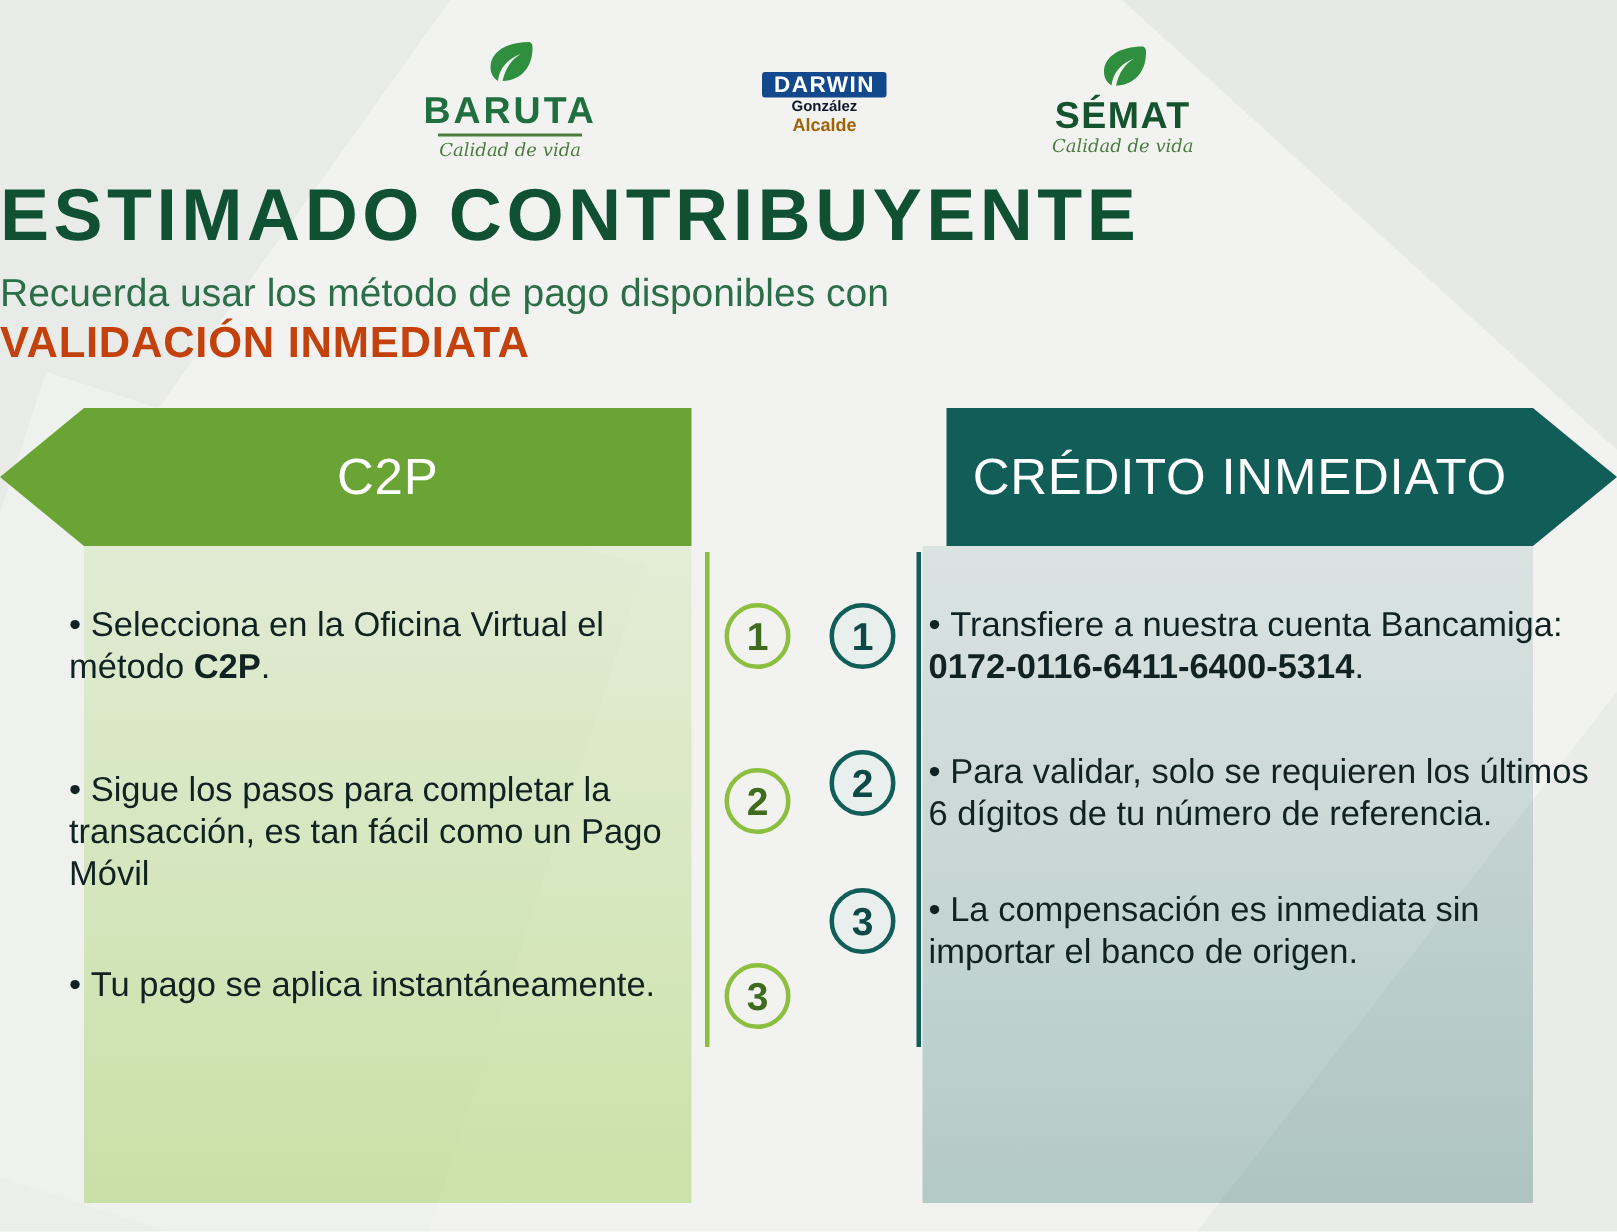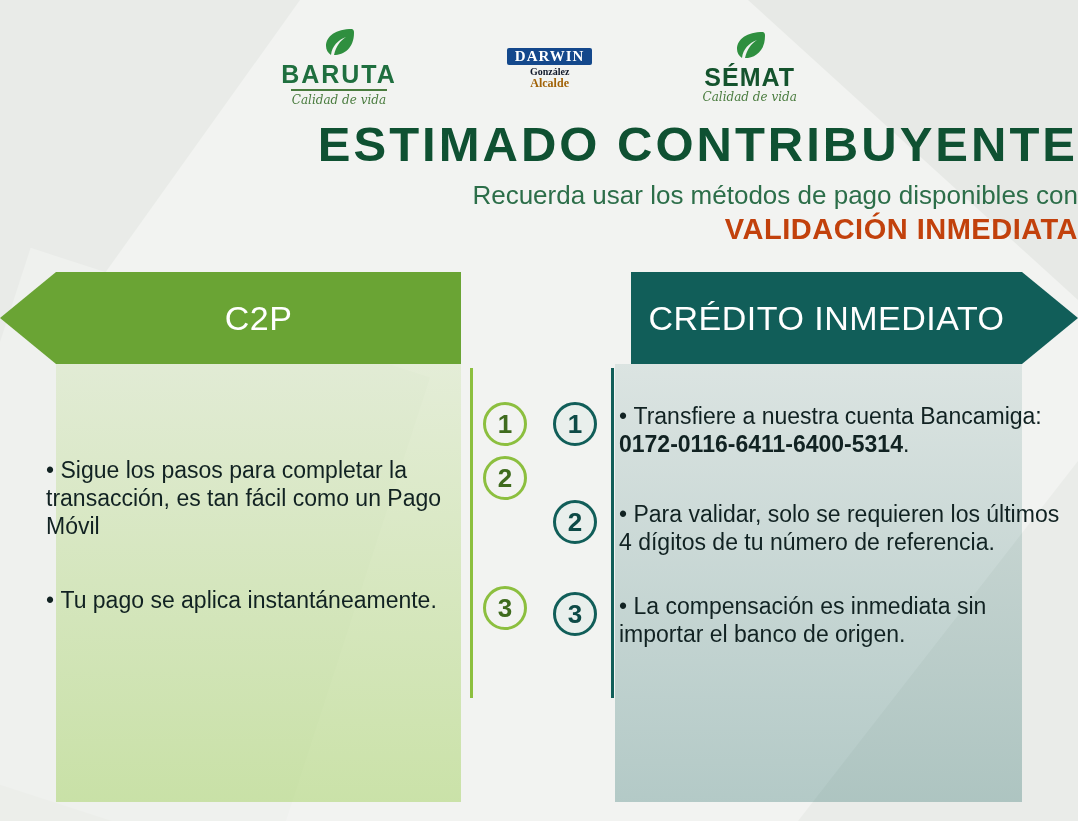--- a/index.html
+++ b/index.html
@@ -37,37 +37,37 @@
   .logo { text-align: center; line-height: 1; }
   .leaf-icon { display:block; margin: 0 auto 2px auto; }
   .logo-baruta .name {
     font-size: 25px; font-weight: bold; color: #1f6f3f; letter-spacing: 2px;
   }
   .logo-baruta .tag {
     font-family: "DejaVu Serif", serif; font-style: italic;
     font-size: 12px; color: #4a7c3f; margin-top: 3px;
   }
   .logo-baruta .rule { height:2px; background:#4a7c3f; width:96px; margin:2px auto; }
-  .logo-darwin { padding-top: 4px; font-family: Liberation Serif, serif; }
+  .logo-darwin { padding-top: 4px; }
   .logo-darwin .d-name {
     background:#14488c; color:#fff; font-size:15px; font-weight:bold;
     letter-spacing:1px; padding:1px 8px; border-radius:2px; display:inline-block;
   }
   .logo-darwin .d-sub { font-size:10px; color:#0f172a; margin-top:2px; font-weight:bold;}
   .logo-darwin .d-sub2 { font-size:12px; color:#a16207; font-weight:bold;}
   .logo-semat .name {
     font-size: 25px; font-weight: bold; color: #14532d; letter-spacing: 1px;
   }
   .logo-semat .tag {
     font-family: "DejaVu Serif", serif; font-style: italic;
     font-size: 12px; color: #4a7c3f; margin-top: 1px;
   }
 
   
-  .head { position: relative; text-align: right; }
+  .head { position: relative; text-align: left; }
   .h-title {
     font-size: 49px; font-weight: bold; color: #0f5132; letter-spacing: 3px;
     margin-top: 6px;
   }
   .h-sub1 { font-size: 26px; color: #2c6e49; margin-top: 8px; font-weight: 500; }
   .h-sub2 { font-size: 29px; color: #c2410c; font-weight: bold; margin-top: 2px; letter-spacing: .5px;}
 
   
   .cols { position: relative; display: flex; margin-top: 26px; height: 500px; }
   .col { position: relative; width: 50%; }
@@ -169,37 +169,40 @@
           <path d="M30 2C14 2 4 9 4 19c0 4 2 7 5 9 1-9 7-15 15-18-6 4-10 9-12 18 10 0 20-7 20-22 0-2 0-3-2-4z" fill="#2f8f3f"></path>
         </svg>
       </span>
       <div class="name">SÉMAT</div>
       <div class="tag">Calidad de vida</div>
     </div>
   </div>
 
   <div class="head">
     <div class="h-title">ESTIMADO CONTRIBUYENTE</div>
-    <div class="h-sub1">Recuerda usar los métodos de pago disponibles con</div>
+    <div class="h-sub1">Recuerda usar los método de pago disponibles con</div>
     <div class="h-sub2">VALIDACIÓN INMEDIATA</div>
   </div>
 
   <div class="cols">
 
     <div class="col">
       <div class="tint tint-left"></div>
       <div class="banner-wrap">
         <div class="banner banner-left">
           <span class="tip"></span>
           <span>C2P</span>
         </div>
       </div>
       <div class="steps left-steps">
         <div class="step s1">
           <span class="badge">1</span>
+          <div class="txt">
+            <span class="bullet">•&nbsp;</span><span>Selecciona en la Oficina Virtual el método </span><b>C2P</b><span>.</span>
+          </div>
         </div>
         <div class="step s2">
           <span class="badge">2</span>
           <div class="txt">
             <span class="bullet">•&nbsp;</span><span>Sigue los pasos para completar la transacción, es tan fácil como un Pago Móvil</span>
           </div>
         </div>
         <div class="step s3">
           <span class="badge">3</span>
           <div class="txt">
@@ -220,21 +223,21 @@
       <div class="steps right-steps">
         <div class="step r1">
           <span class="badge badge-r">1</span>
           <div class="txt">
             <span class="bullet">•&nbsp;</span><span>Transfiere a nuestra cuenta Bancamiga: </span><b>0172-0116-6411-6400-5314</b><span>.</span>
           </div>
         </div>
         <div class="step r2">
           <span class="badge badge-r">2</span>
           <div class="txt">
-            <span class="bullet">•&nbsp;</span><span>Para validar, solo se requieren los últimos 4 dígitos de tu número de referencia.</span>
+            <span class="bullet">•&nbsp;</span><span>Para validar, solo se requieren los últimos 6 dígitos de tu número de referencia.</span>
           </div>
         </div>
         <div class="step r3">
           <span class="badge badge-r">3</span>
           <div class="txt">
             <span class="bullet">•&nbsp;</span><span>La compensación es inmediata sin importar el banco de origen.</span>
           </div>
         </div>
       </div>
     </div>

